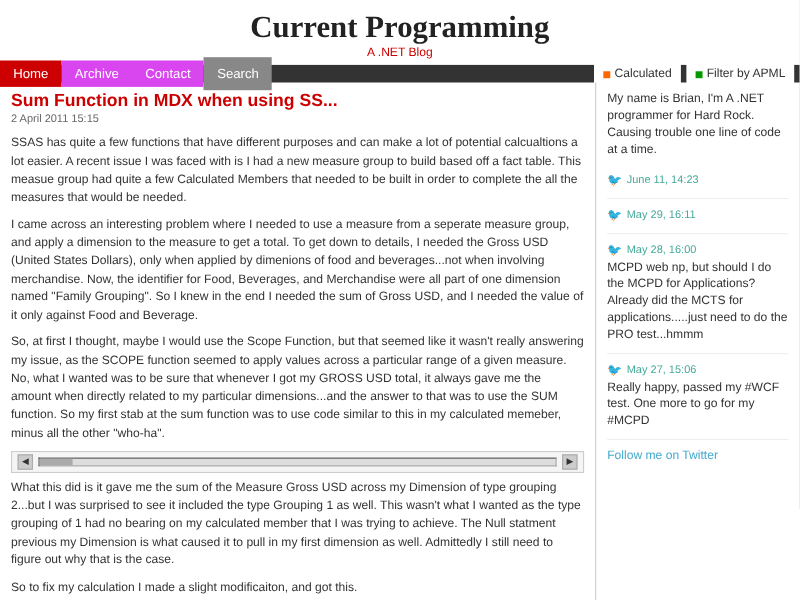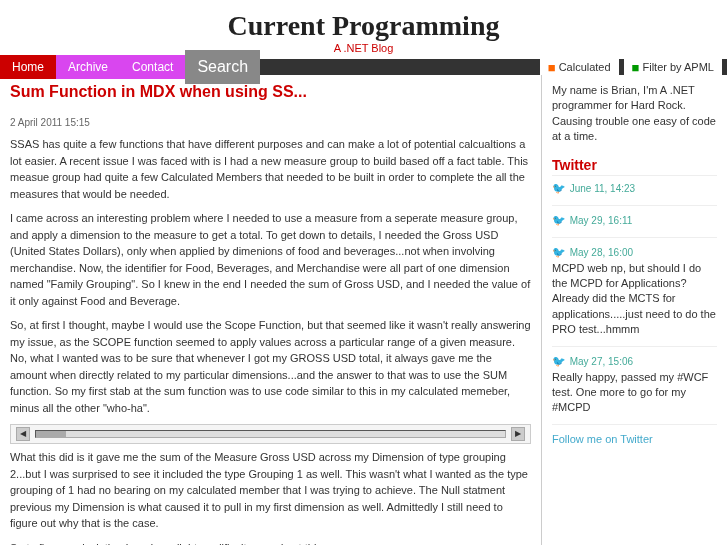--- a/index.html
+++ b/index.html
@@ -10,35 +10,35 @@
     
     #header { padding: 10px 15px 5px 15px; background: #fff; text-align: center; }
     #site-title { font-size: 28px; font-weight: bold; color: #222; font-family: Georgia, serif; }
     #site-subtitle { font-size: 11px; color: #c00; }
     
     
     #navbar { background: #333; display: flex; align-items: center; padding: 0; height: 16px; }
     #navbar .nav-items { display: flex; align-items: center; }
     .nav-item { color: #fff; padding: 5px 12px; font-size: 12px; cursor: pointer; background: #d946ef; }
     .nav-item.active { background: #c00; }
-    .nav-search { background: #888; color: #fff; padding: 8px 12px; font-size: 16px; cursor: pointer; }
+    .nav-search { background: #888; color: #fff; padding: 8px 12px; font-size: 12px; cursor: pointer; }
     .subscribe-btn { background: #fff; color: #333; border: none; padding: 3px 8px; font-size: 11px; cursor: pointer; margin-left: 5px; display: flex; align-items: center; gap: 3px; }
     .subscribe-icon { color: #f60; font-size: 13px; }
     .filter-btn { background: #fff; color: #333; border: none; padding: 3px 8px; font-size: 11px; cursor: pointer; margin-left: 5px; display: flex; align-items: center; gap: 3px; }
     .filter-icon { color: #090; font-size: 13px; }
     #navbar-right { margin-left: auto; display: flex; align-items: center; padding-right: 5px; }
 
     
     #content-area { display: flex; padding: 0; }
     
     
     #main { flex: 1; padding: 8px 10px; border-right: 1px solid #ccc; }
     
     
-    .post-title { font-size: 16px; font-weight: bold; color: #c00; margin-bottom: 16px; }
+    .post-title { font-size: 16px; font-weight: bold; color: #c00; margin-bottom: 2px; }
     .post-date { font-size: 10px; color: #666; margin-bottom: 8px; }
     .post-body { font-size: 11px; line-height: 1.5; color: #333; }
     .post-body p { margin-bottom: 8px; }
     
     
     .code-area { background: #f5f5f5; border: 1px solid #ccc; height: 20px; margin: 5px 0; position: relative; overflow: hidden; }
     .code-scroll { display: flex; align-items: center; height: 100%; padding: 0 5px; }
     .scroll-track { flex: 1; height: 8px; background: #ddd; border: 1px inset #aaa; position: relative; margin: 0 5px; }
     .scroll-thumb { position: absolute; left: 0; top: 0; width: 30px; height: 100%; background: #aaa; }
     .scroll-btn { width: 14px; height: 14px; background: #ccc; border: 1px solid #aaa; display: flex; align-items: center; justify-content: center; font-size: 8px; cursor: pointer; }
@@ -107,23 +107,22 @@
         </div>
 
         <p>What this did is it gave me the sum of the Measure Gross USD across my Dimension of type grouping 2...but I was surprised to see it included the type Grouping 1 as well.  This wasn't what I wanted as the type grouping of 1 had no bearing on my calculated member that I was trying to achieve.  The Null statment previous my Dimension is what caused it to pull in my first dimension as well.  Admittedly I still need to figure out why that is the case.</p>
         <p>So to fix my calculation I made a slight modificaiton, and got this.</p>
 
       </div>
 
     </div>
 
     <div id="sidebar">
-      <div class="sidebar-intro">My name is Brian, I'm A .NET programmer for Hard Rock. Causing trouble one easy of code at a time.</div>
+      <div class="sidebar-intro">My name is Brian, I'm A .NET programmer for Hard Rock. Causing trouble one line of code at a time.</div>
 
-      <div class="sidebar-section-title">Twitter</div>
 
       <div class="twitter-entry">
         <div class="twitter-date">
           <span class="twitter-icon">🐦</span>
           <span>June 11, 14:23</span>
         </div>
       </div>
 
       <div class="twitter-entry">
         <div class="twitter-date">

